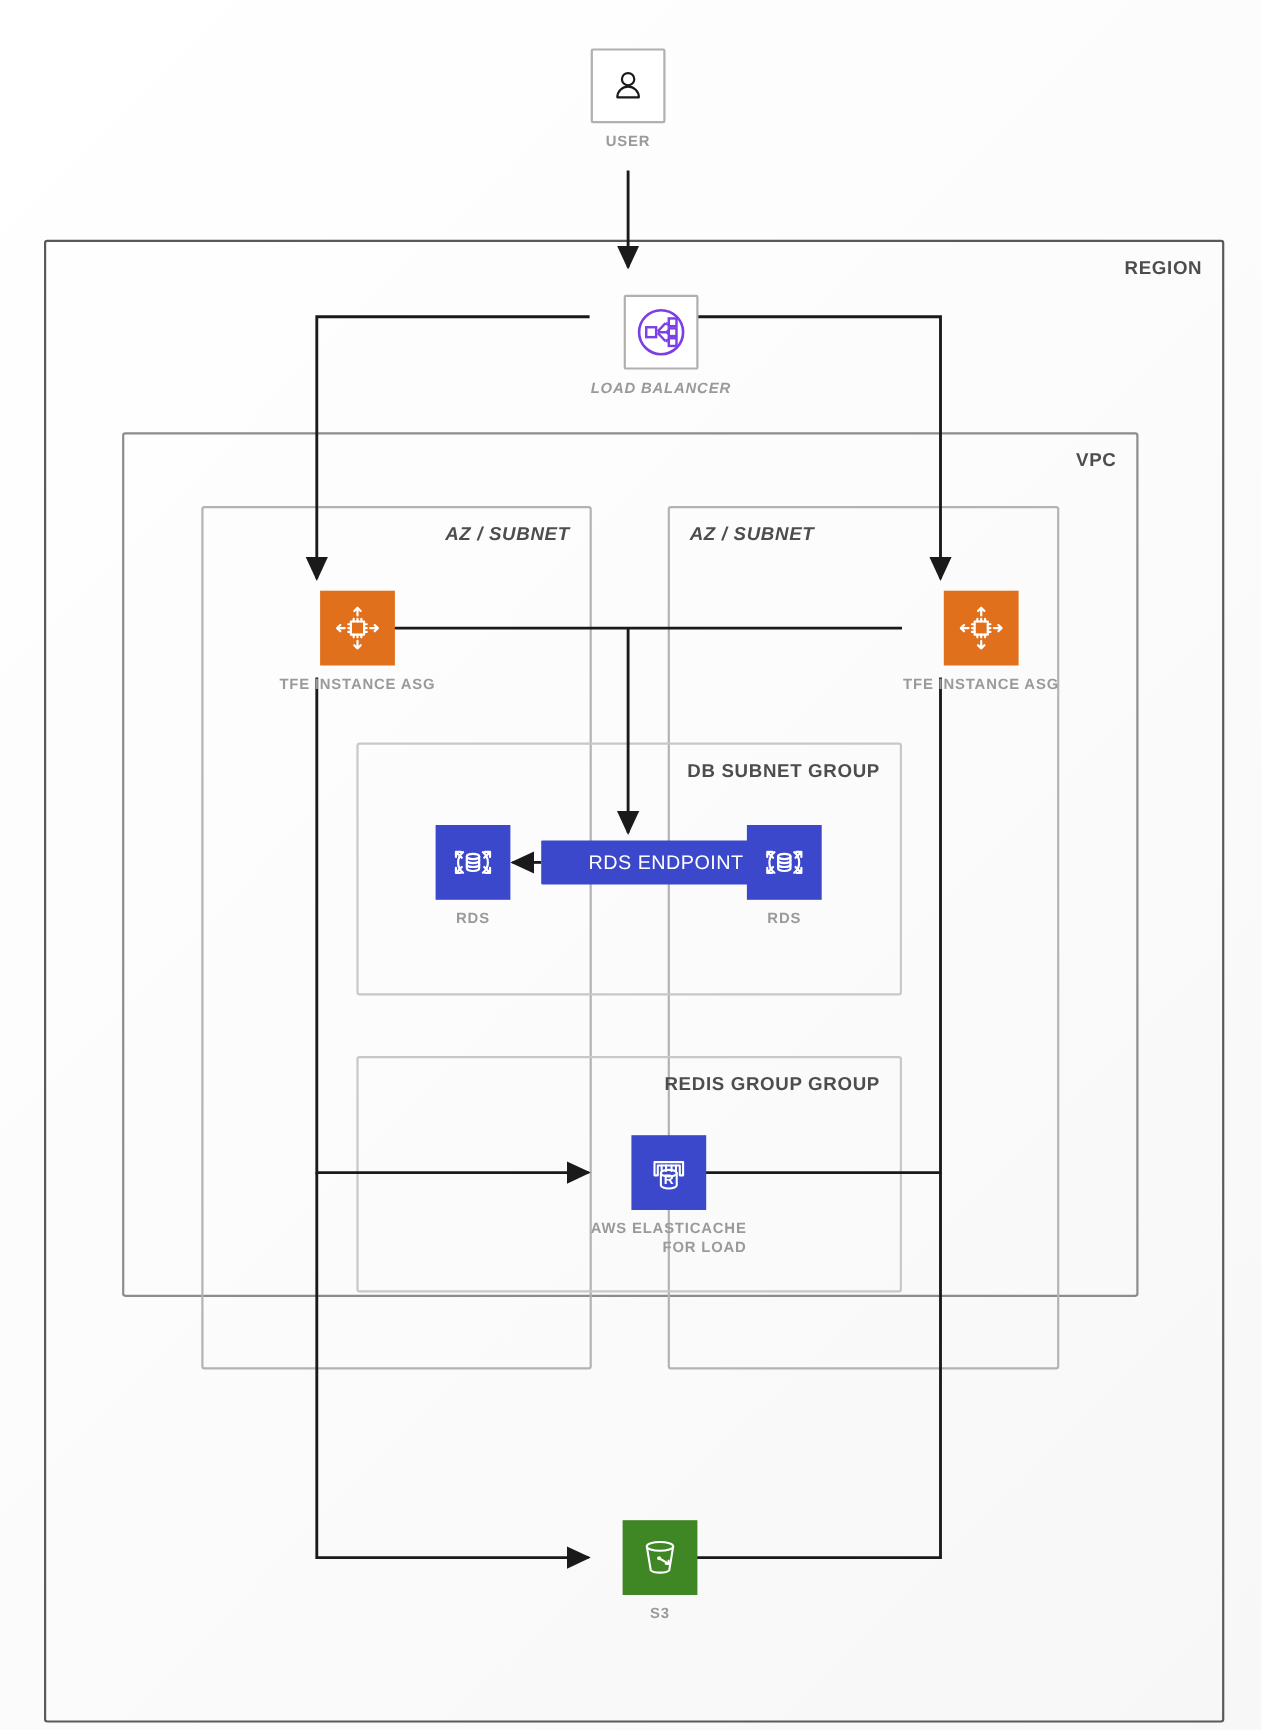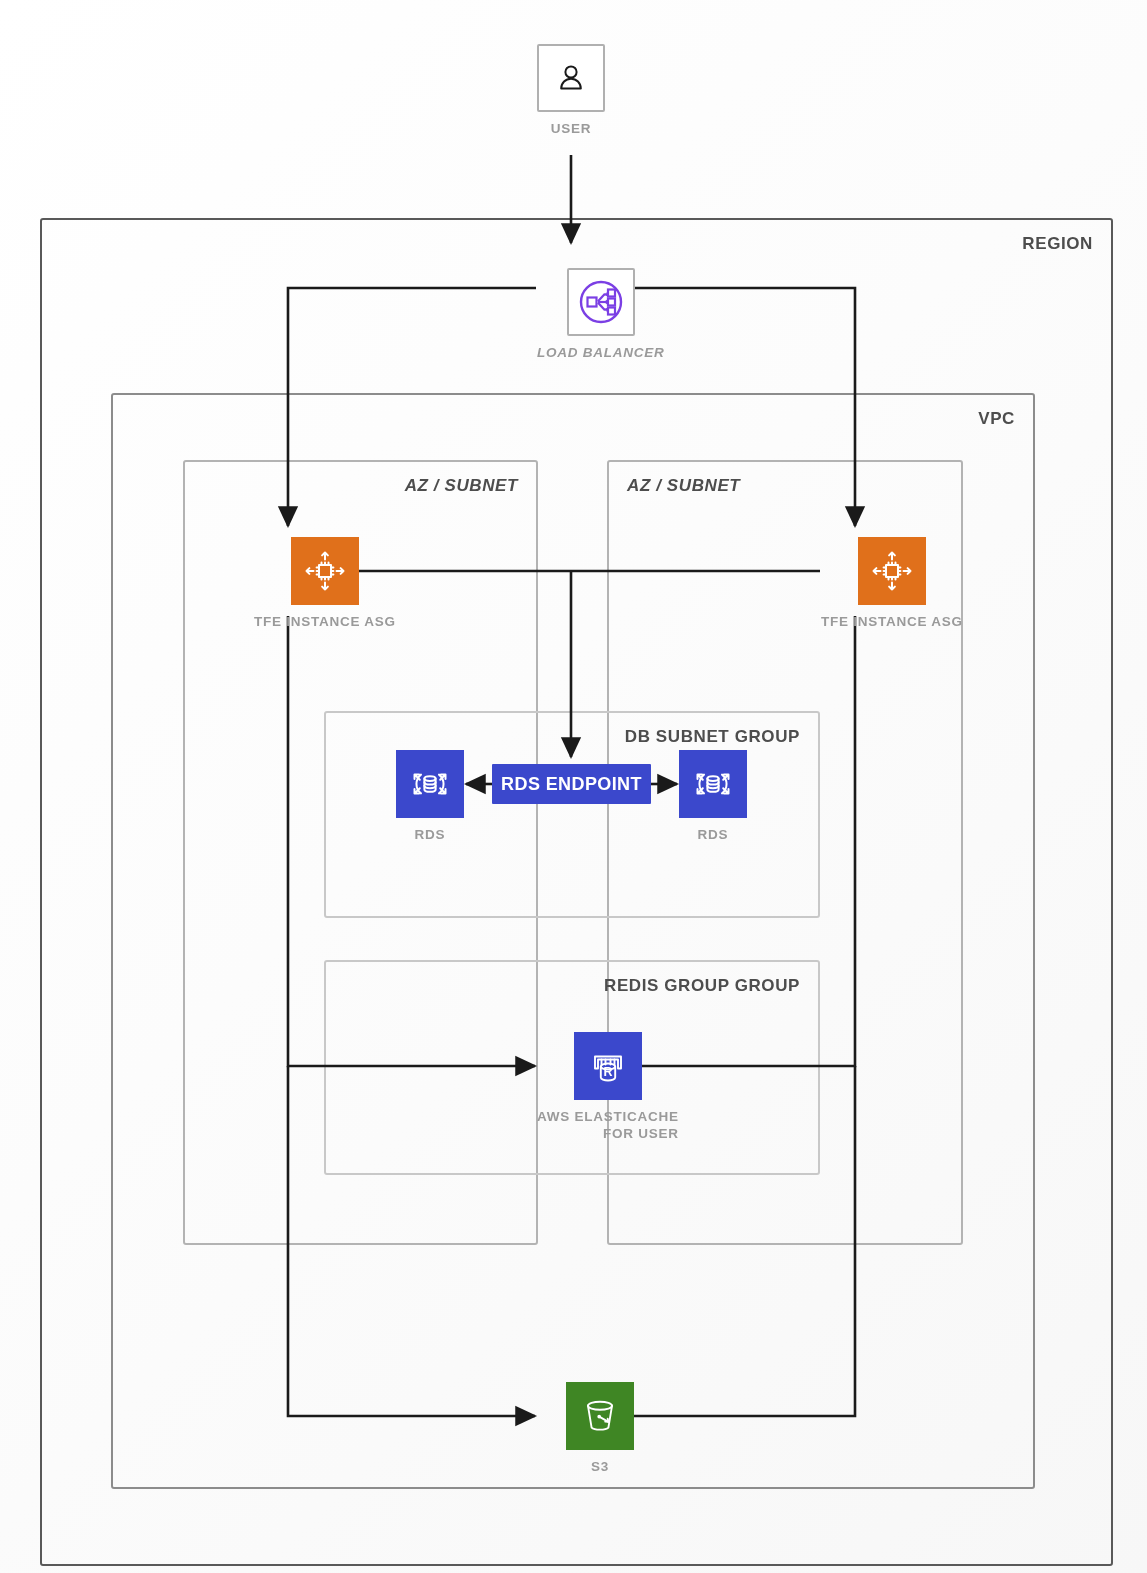--- a/index.html
+++ b/index.html
@@ -102,48 +102,49 @@
   }
   
   .endpoint-box {
     position: absolute;
     display: flex;
     align-items: center;
     justify-content: center;
     background: #3b48cc;
     color: #ffffff;
     font-size: 18px;
-    font-weight: bold;
+    font-weight: normal;
     letter-spacing: 0.4px;
     z-index: 3;
     border-radius: 1px;
+    padding-left: 34px;
   }
 </style>
 </head>
 <body>
 
 <div id="canvas">
 
   <div class="container-box box-region" style="left:40px; top:182px; width:1073px; height:1348px;">
     <span class="box-label right">REGION</span>
   </div>
 
-  <div class="container-box box-vpc" style="left:111px; top:393px; width:924px; height:1096px;">
+  <div class="container-box box-vpc" style="left:111px; top:393px; width:924px; height:786px;">
     <span class="box-label right">VPC</span>
   </div>
 
   <div class="container-box box-az" style="left:183px; top:460px; width:355px; height:785px;">
     <span class="box-label right">AZ / SUBNET</span>
   </div>
 
   <div class="container-box box-az" style="left:607px; top:460px; width:356px; height:785px;">
     <span class="box-label left">AZ / SUBNET</span>
   </div>
 
-  <div class="container-box box-subnet-group" style="left:324px; top:711px; width:496px; height:207px;">
+  <div class="container-box box-subnet-group" style="left:324px; top:675px; width:496px; height:230px;">
     <span class="box-label right">DB SUBNET GROUP</span>
   </div>
 
   <div class="container-box box-subnet-group" style="left:324px; top:960px; width:496px; height:215px;">
     <span class="box-label right">REDIS GROUP GROUP</span>
   </div>
 
   <svg id="wires" viewBox="0 0 1147 1573" xmlns="http://www.w3.org/2000/svg">
     <defs>
       <marker id="arrow" markerWidth="9" markerHeight="9" refX="7.6" refY="4.5" orient="auto" markerUnits="strokeWidth">
@@ -297,21 +298,21 @@
         <g stroke="#ffffff" stroke-width="1.9" fill="none" stroke-linecap="round" stroke-linejoin="round">
           <path d="M11,14.5 h26 v12 h-3 v-9 h-20 v9 h-3 z"></path>
           <path d="M17.5,17.5 v5 M21.5,17.5 v5 M26.5,17.5 v5 M30.5,17.5 v5"></path>
           <ellipse cx="24" cy="24.5" rx="7.2" ry="3"></ellipse>
           <path d="M16.8,24.5 v11 a7.2,3 0 0 0 14.4,0 v-11"></path>
         </g>
         <text x="24" y="34.2" text-anchor="middle" font-family="Liberation Sans, sans-serif" font-size="12.5" font-weight="bold" fill="#ffffff">R</text>
       </svg>
     </div>
     <div class="node-label">AWS ELASTICACHE
-FOR USER</div>
+FOR LOAD</div>
   </div>
 
   <div class="node" style="left:566px; top:1382px;">
     <div class="node-tile tile-green">
       <svg width="48" height="48" viewBox="0 0 48 48">
         <g stroke="#ffffff" stroke-width="1.9" fill="none" stroke-linecap="round" stroke-linejoin="round">
           <ellipse cx="24" cy="13.8" rx="12" ry="4"></ellipse>
           <path d="M12,13.8 L15.6,35.6 a8.8,2.9 0 0 0 16.8,0 L36,13.8"></path>
           <path d="M23.2,24.6 L32.4,29.9"></path>
           <path d="M32.4,29.9 l-3.2,-0.3 M32.4,29.9 l-0.7,-3.1"></path>

